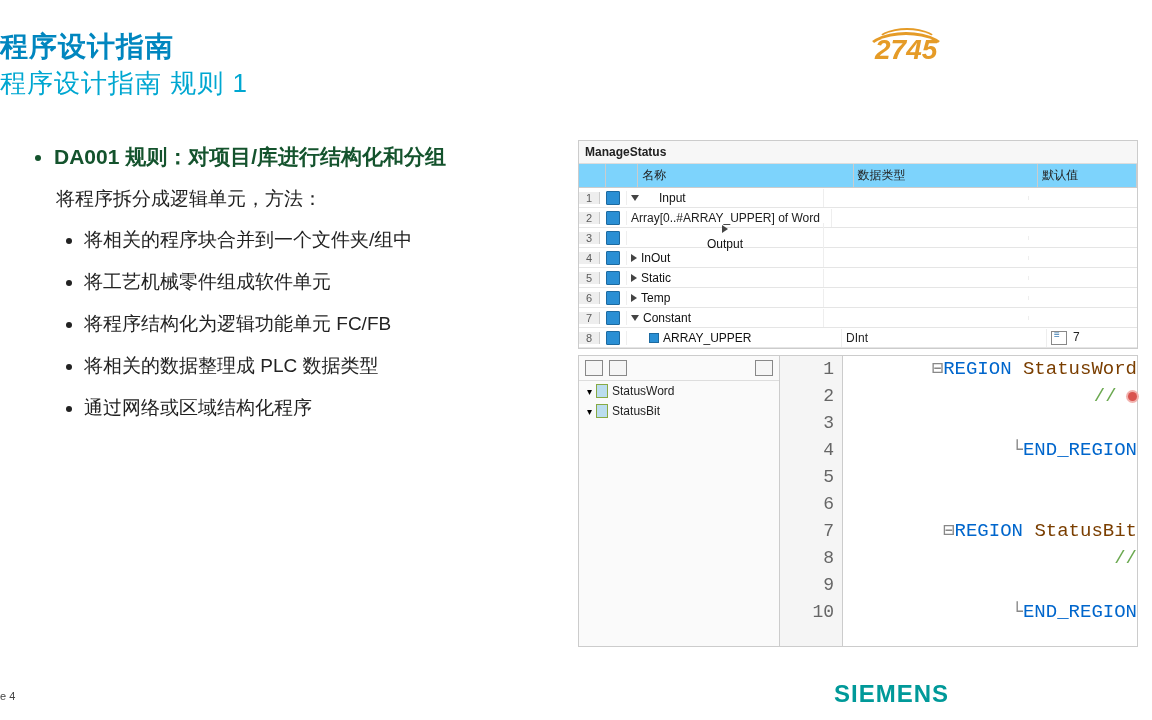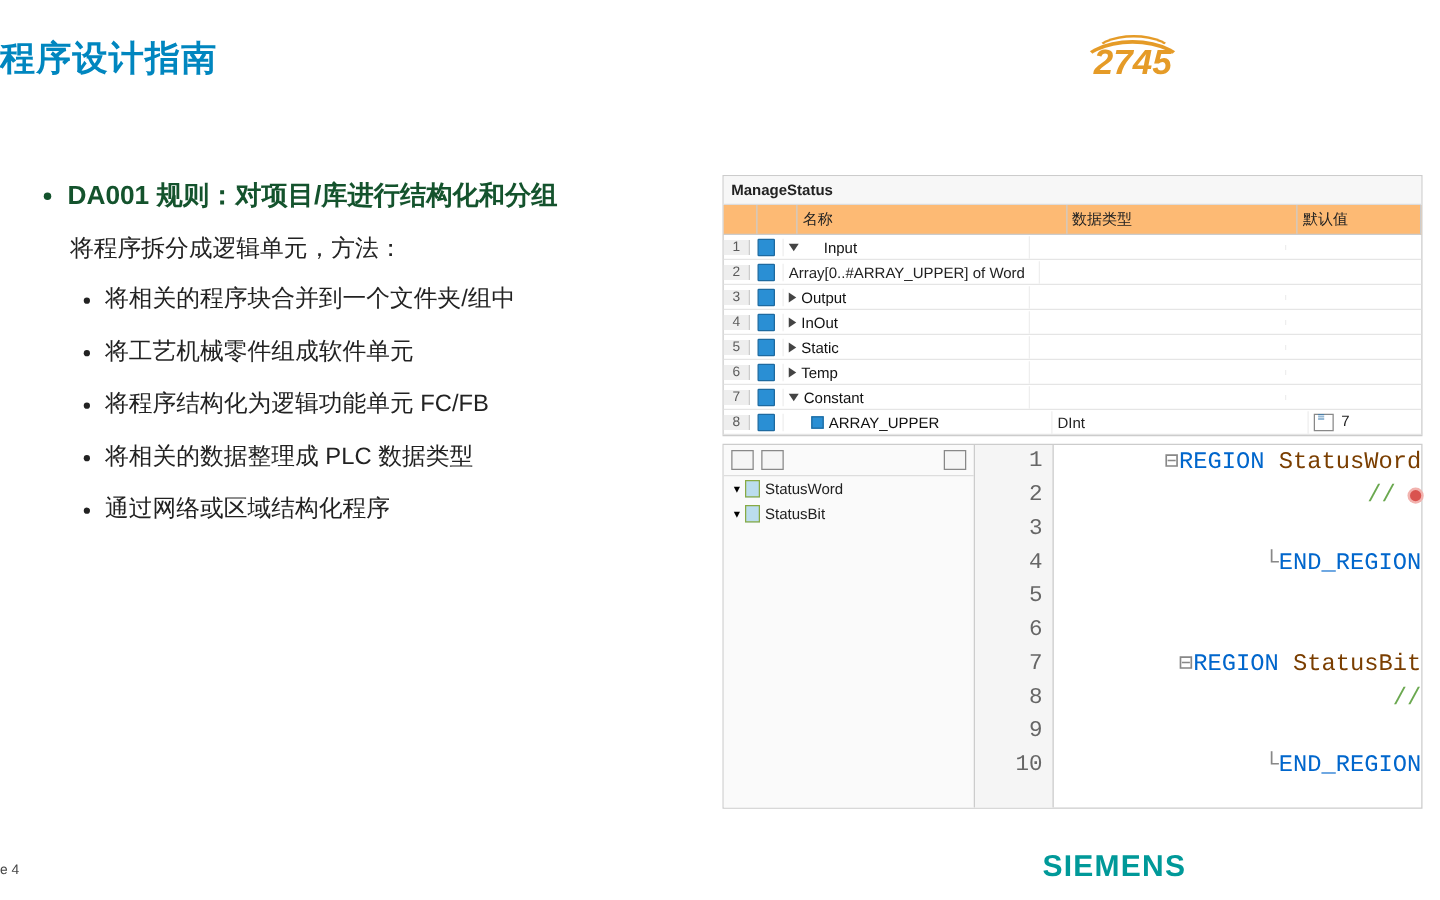--- a/index.html
+++ b/index.html
@@ -19,21 +19,21 @@
   .left-col ul.bullets-top > li { font-size: 21px; font-weight: 700; color:#14532d; line-height: 34px; margin-bottom: 6px; }
   .left-col .para { font-size: 19px; color:#222; margin: 10px 0 12px 20px; }
   .left-col ul.sublist { list-style: disc; padding-left: 48px; margin:0; }
   .left-col ul.sublist li { font-size: 19px; color:#222; line-height: 28px; margin: 14px 0; }
 
   
   .right-shot { position:absolute; left: 578px; top: 140px; width: 560px; }
 
   .table-block { border: 1px solid #ccc; background:#fff; font-size: 12px; }
   .ms-title { padding: 4px 6px; font-weight: 700; color:#222; background:#f7f7f7; border-bottom:1px solid #ddd; }
-  .hdr-row { display:flex; background:#fdba74; border-bottom:1px solid #ccc; }
+  .hdr-row { display:flex; background:#7dd3fc; border-bottom:1px solid #ccc; }
   .hdr-row .cell { padding:3px 4px; border-right:1px solid #ccc; color:#222; }
   .row { display:flex; border-bottom:1px solid #e5e5e5; align-items:center; height:19px; }
   .row .num { width:20px; text-align:center; color:#5b5b5b; background:#eee; border-right:1px solid #ccc; font-size:11px; }
   .row .ico { width:26px; display:flex; align-items:center; justify-content:center; gap:1px; border-right:1px solid #eee;}
   .blk { display:inline-block; width:12px; height:12px; background:#2a8fd4; border:1px solid #1d6aa0; border-radius:1px; }
   .sq  { display:inline-block; width:8px; height:8px; background:#2a8fd4; border:1px solid #1d6aa0; }
   .tri { width:0;height:0;border-top:4px solid transparent;border-bottom:4px solid transparent;border-left:6px solid #444; display:inline-block;}
   .tdown { width:0;height:0;border-left:4px solid transparent;border-right:4px solid transparent;border-top:6px solid #444; display:inline-block;}
   .row .name { flex:0 0 188px; padding:2px 4px; color:#111; border-right:1px solid #eee; display:flex; align-items:center; gap:4px;}
   .row .dtype{ flex:0 0 196px; padding:2px 4px; color:#222; border-right:1px solid #eee; }
@@ -60,20 +60,21 @@
   .ident { color:#7a3e00; }
   .cmt { color:#6aa84f; }
   .mark { display:inline-block; color:#888; }
   .red-dot { display:inline-block; width:9px; height:9px; border-radius:50%; background:#d9534f; box-shadow:0 0 0 2px #f2b2ae; }
 </style>
 </head>
 <body>
 
 <div class="slide">
   <div class="title-main">程序设计指南</div>
+  <div class="title-sub">程序设计指南 规则 1</div>
 
   <div class="logo-1847">
     <div class="arc" style="width:80px;height:40px;left:2px;top:6px;"></div>
     <div class="arc" style="width:60px;height:26px;left:14px;top:2px;border-width:2px;"></div>
     <div class="n">2745</div>
   </div>
 
   <div class="left-col">
     <ul class="bullets-top">
       <li>DA001 规则：对项目/库进行结构化和分组</li>
@@ -118,21 +119,21 @@
               <span class="blk"></span>
             </div>
             <div class="dtype">Array[0..#ARRAY_UPPER] of Word</div>
             <div class="defv"></div>
           </div>
           <div class="row">
             <div class="num">3</div>
             <div class="ico">
               <span class="blk"></span>
             </div>
-            <div class="name" style="padding-left: 4px;">
+            <div class="name" style="padding-left: 4px; flex-direction: column;">
               <span class="tri"></span>
               <span>Output</span>
             </div>
             <div class="dtype"></div>
             <div class="defv"></div>
           </div>
           <div class="row">
             <div class="num">4</div>
             <div class="ico">
               <span class="blk"></span>

